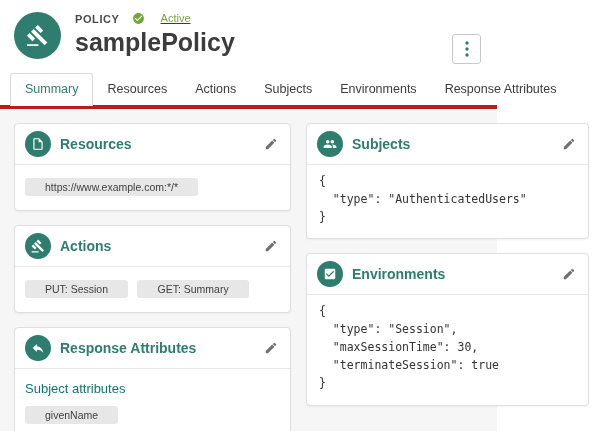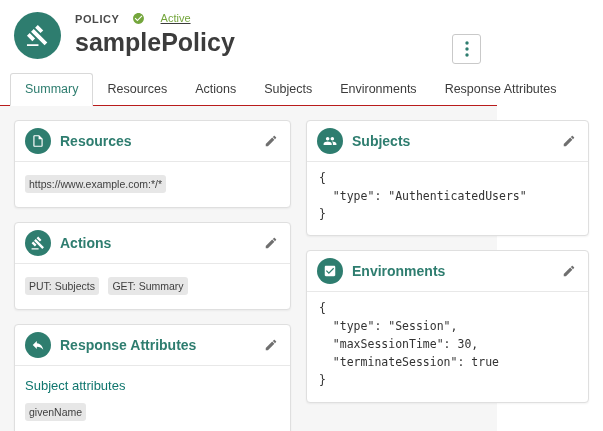--- a/index.html
+++ b/index.html
@@ -16,40 +16,40 @@
   .header-row { display: flex; align-items: center; margin-top: 2px; }
   .type-label { font-size: 11px; font-weight: bold; letter-spacing: .6px; color: #4a4a4a; }
   .status { display: inline-flex; align-items: flex-start; margin-left: 12px; gap: 16px; text-decoration: underline; }
   .status svg { width: 13px; height: 13px; fill: #74a63c; }
   .status-label { font-size: 11px; color: #74a63c; }
   .page-title { font-size: 25px; font-weight: 700; color: #3c3c3c; margin-top: 3px; }
   .kebab { position: absolute; right: 16px; top: 34px; width: 29px; height: 30px; border: 1px solid #c9c9c9; border-radius: 3px; background: #ffffff; cursor: pointer; display: flex; align-items: center; justify-content: center; }
   .kebab svg { width: 4px; height: 16px; fill: #2e7d6f; }
 
   
-  .tabs { display: flex; align-items: flex-end; padding: 8px 26px 0 10px; border-bottom: 1px solid #b91c1c; background: #fff; }
+  .tabs { display: flex; align-items: flex-end; padding: 8px 26px 0 10px; border-bottom: 4px solid #b91c1c; background: #fff; }
   .tab { padding: 8px 14px 9px; font-size: 12.5px; color: #3c3c3c; cursor: pointer; white-space: nowrap; }
   .tab.active { color: #2e7d6f; background: #fff; border: 1px solid #d9d9d9; border-bottom: 1px solid #ffffff; border-radius: 3px 3px 0 0; margin-bottom: -1px; }
 
   
   .content { flex: 1; background: #f6f6f6; padding: 14px; display: flex; gap: 15px; align-items: flex-start; }
   .col { display: flex; flex-direction: column; gap: 14px; }
   .col-left { flex: 0 0 277px; width: 277px; }
   .col-right { flex: 0 0 283px; width: 283px; }
 
   .card { background: #ffffff; border: 1px solid #dfdfdf; border-radius: 4px; box-shadow: 0 1px 2px rgba(0,0,0,.05); }
   .card-header { display: flex; align-items: center; gap: 9px; padding: 7px 10px; border-bottom: 1px solid #e8e8e8; }
   .card-icon { width: 26px; height: 26px; border-radius: 50%; background: #2e7d6f; display: flex; align-items: center; justify-content: center; flex: 0 0 26px; }
   .card-icon svg { width: 14px; height: 14px; fill: #ffffff; }
   .card-title { font-size: 14px; font-weight: bold; color: #2e7d6f; }
   .edit-btn { margin-left: auto; background: none; border: none; cursor: pointer; padding: 2px; display: flex; }
   .edit-btn svg { width: 14px; height: 14px; fill: #6f6f6f; }
   .card-body { padding: 12px 10px 14px; }
 
-  .chip { display: inline-block; background: #e7e7e7; color: #3f3f3f; font-size: 10.5px; padding: 3px 4px; border-radius: 3px; margin-right: 5px; }
+  .chip { display: inline-block; background: #e7e7e7; color: #3f3f3f; font-size: 10.5px; padding: 3px 20px; border-radius: 3px; margin-right: 5px; }
 
   .section-label { font-size: 13px; color: #0f766e; margin-bottom: 9px; }
 
   .code-body { padding: 8px 12px 12px; }
   .code { font-family: "DejaVu Sans Mono", monospace; font-size: 11.5px; line-height: 1.55; color: #333; white-space: pre; margin: 0; }
 </style>
 </head>
 <body>
 
 <div class="app">
@@ -121,21 +121,21 @@
               </svg>
           </span>
           <span class="card-title">Actions</span>
           <button class="edit-btn">
             <svg viewBox="0 0 24 24">
                 <path d="M3 17.25V21h3.75L17.81 9.94l-3.75-3.75L3 17.25zM20.71 7.04c.39-.39.39-1.02 0-1.41l-2.34-2.34c-.39-.39-1.02-.39-1.41 0l-1.83 1.83 3.75 3.75 1.83-1.83z"></path>
               </svg>
           </button>
         </div>
         <div class="card-body">
-          <span class="chip">PUT: Subjects</span>
+          <span class="chip">PUT: Session</span>
           <span class="chip">GET: Summary</span>
         </div>
       </section>
 
       <section class="card">
         <div class="card-header">
           <span class="card-icon">
             <svg viewBox="0 0 24 24">
                 <path d="M10 9V5l-7 7 7 7v-4.1c5 0 8.5 1.6 11 5.1-1-5-4-10-11-11z"></path>
               </svg>

